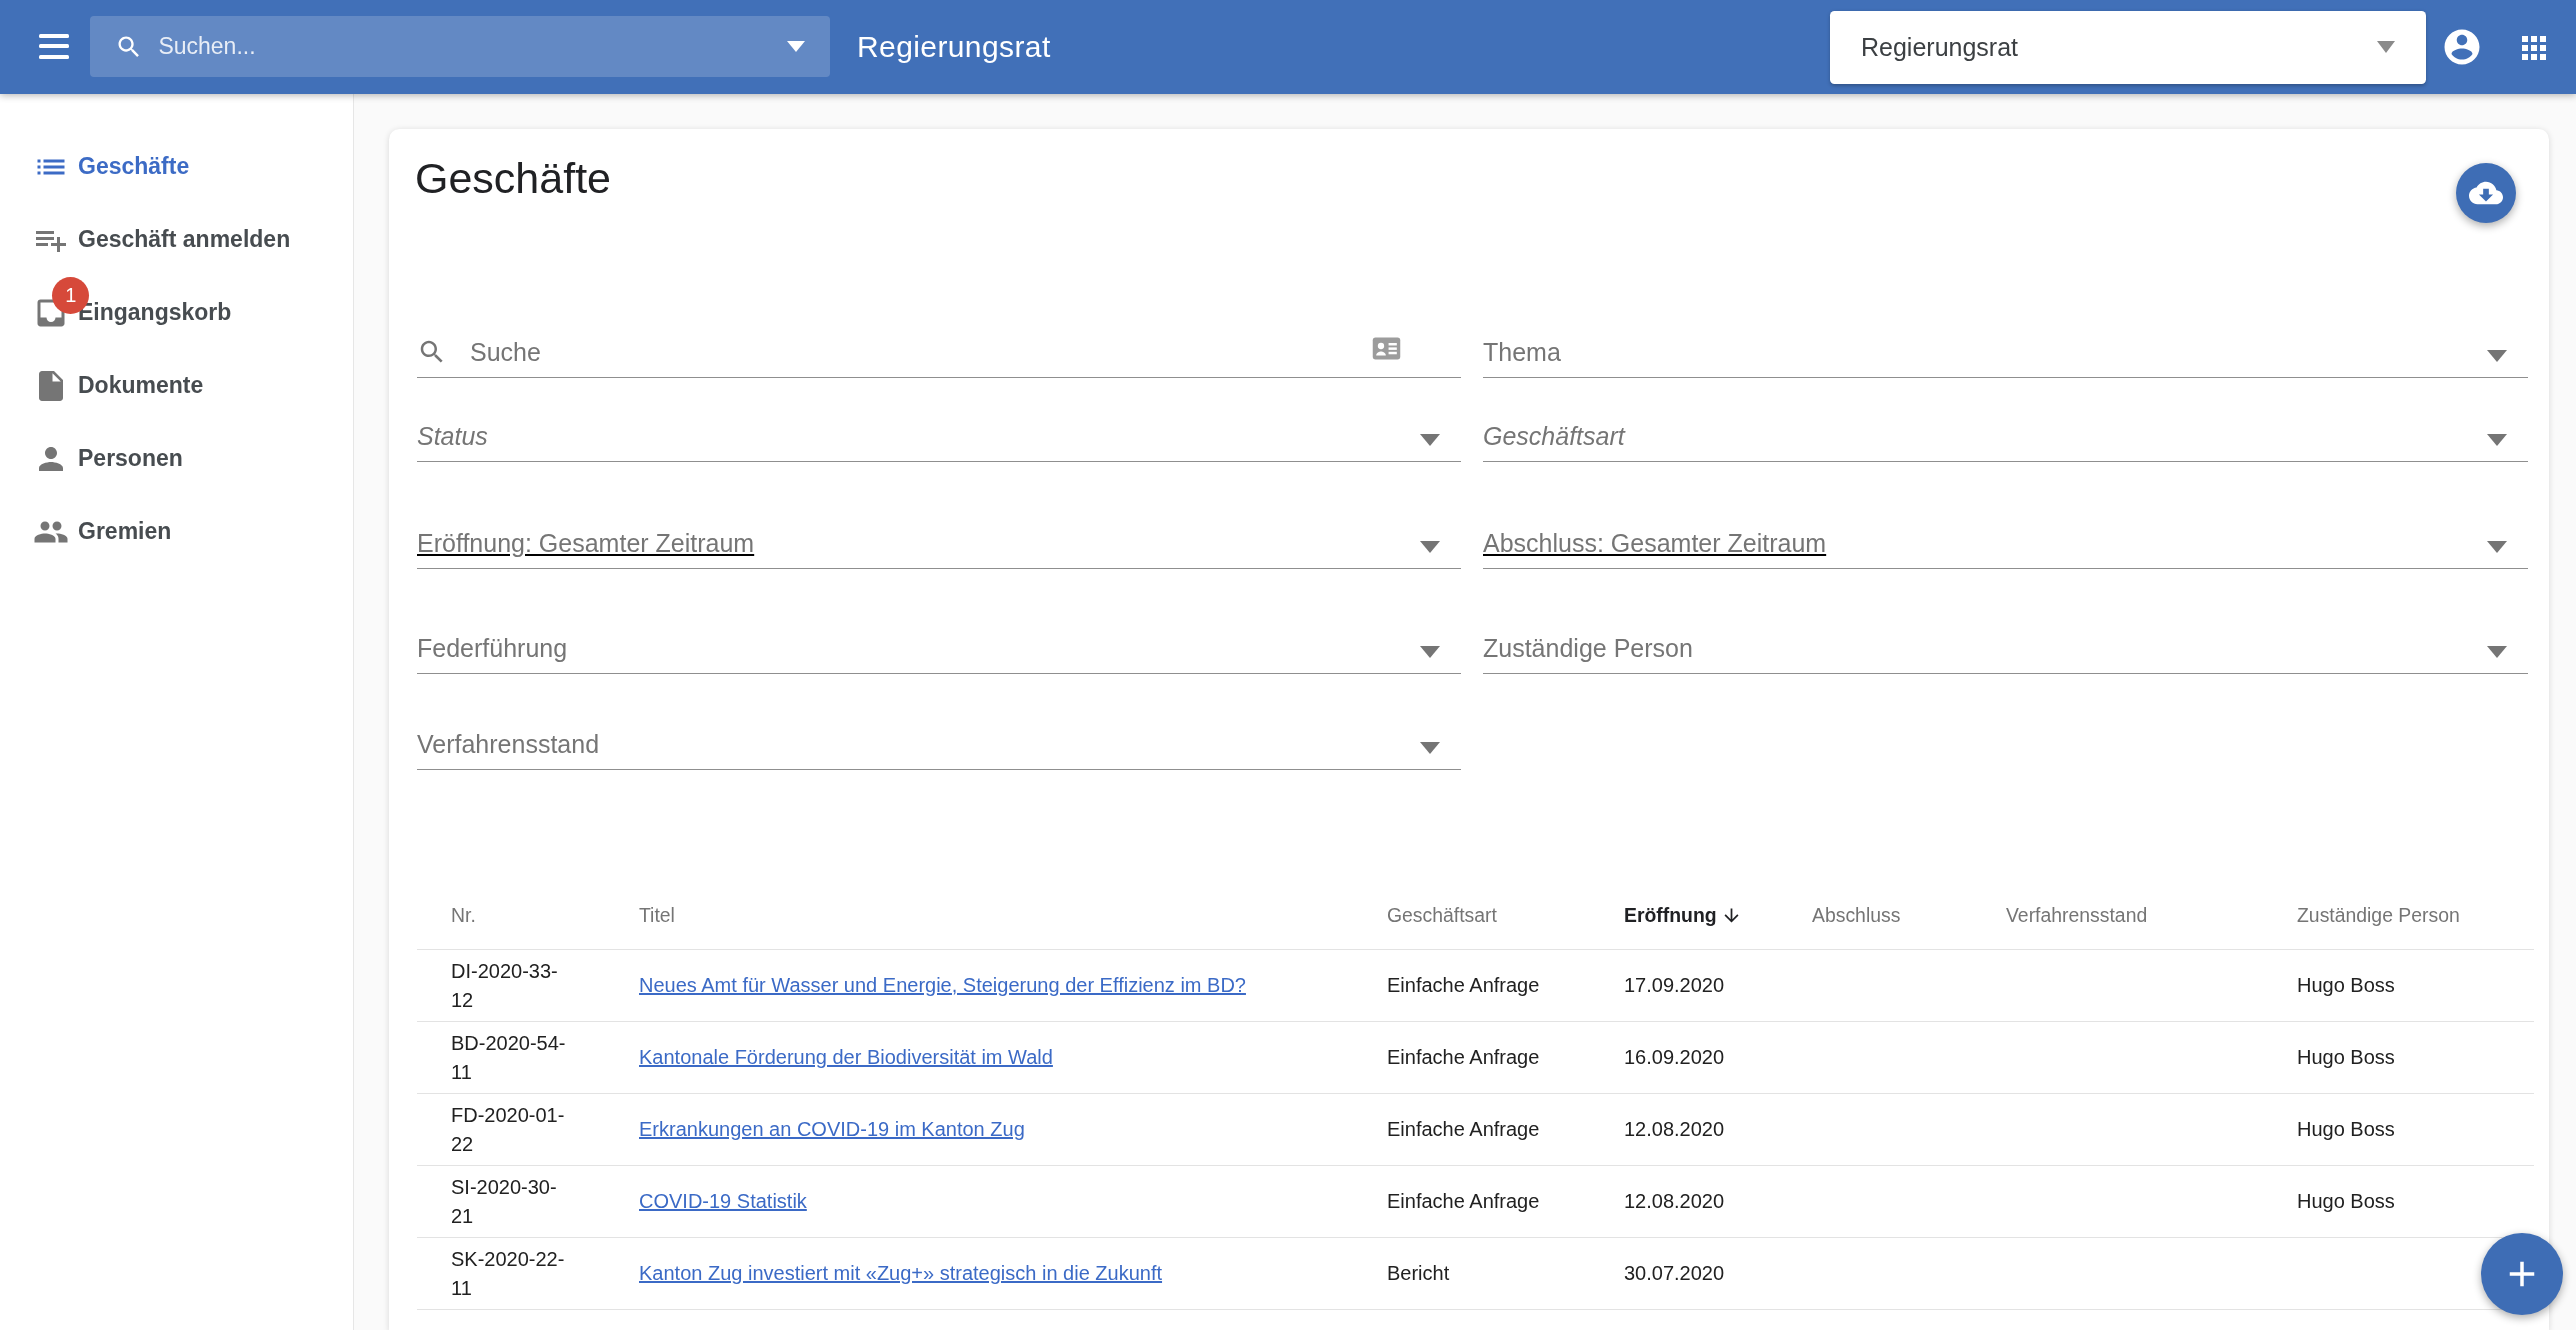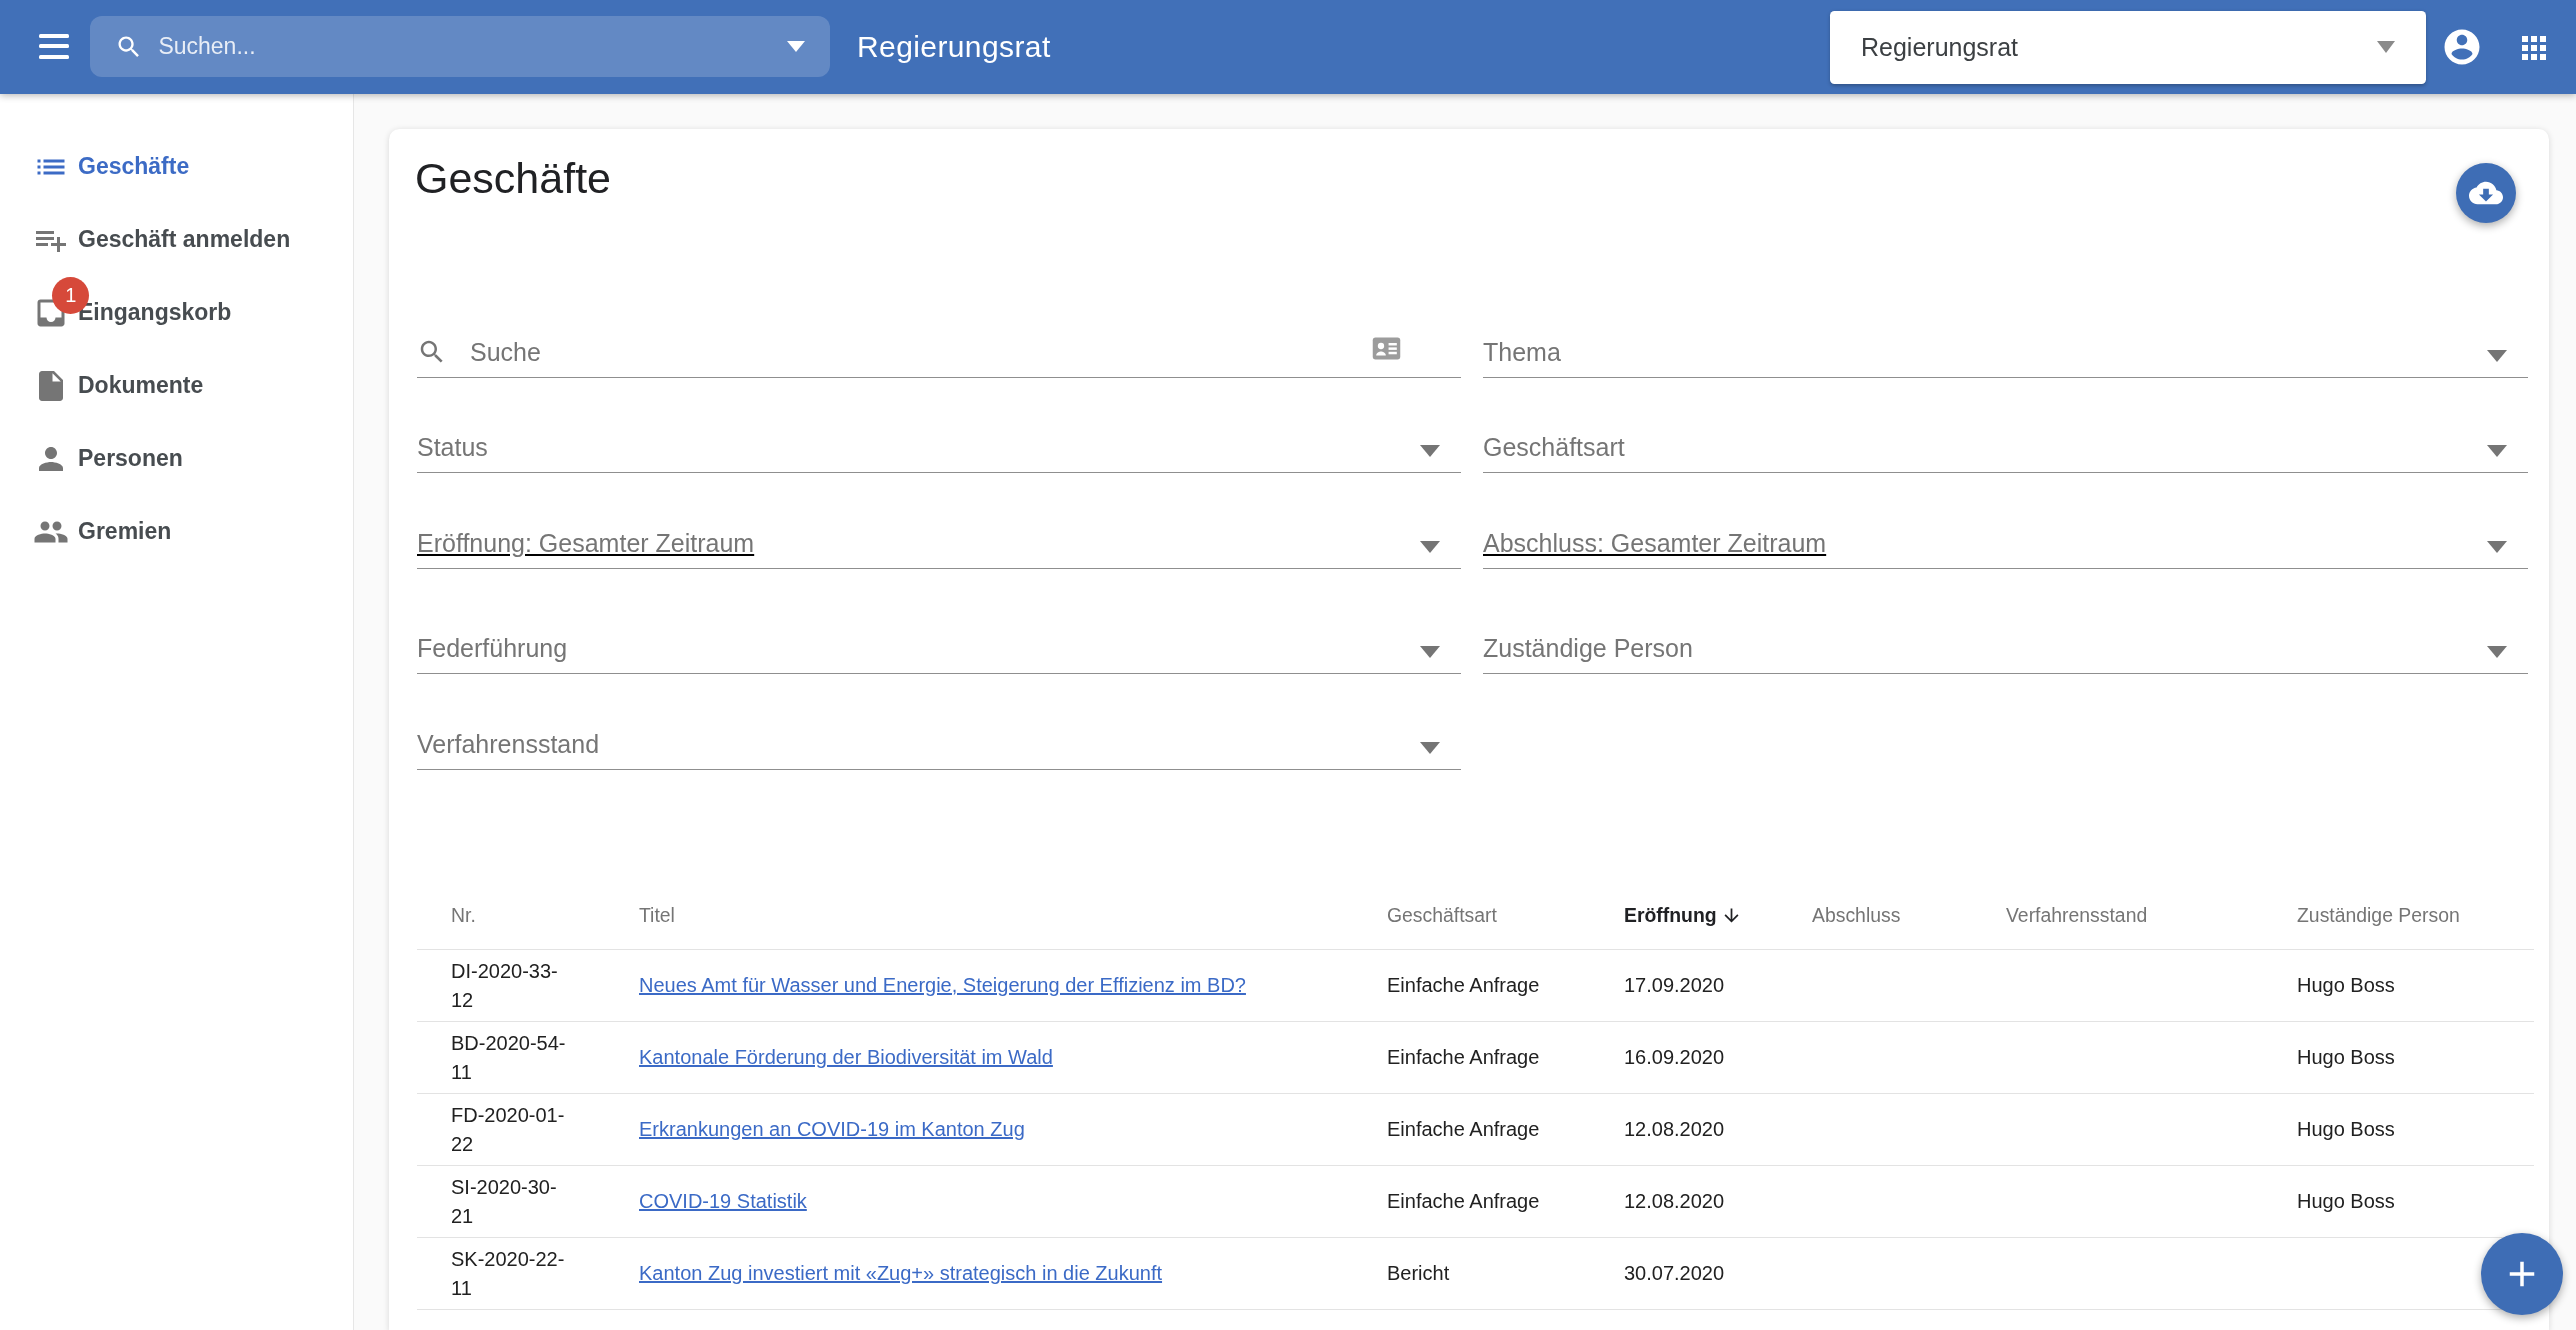--- a/index.html
+++ b/index.html
@@ -18,21 +18,21 @@
     background:var(--appbar,#4170b8);
     box-shadow:0 2.2px 7.5px rgba(0,0,0,.30);
     z-index:40;
   }
   .menu-btn { position:absolute; left:36px; top:28px; width:36px; height:36px; cursor:pointer; }
   .menu-btn .bar { position:absolute; left:3px; width:30px; height:3.7px; background:#fff; border-radius:1.5px; }
   .menu-btn .bar:nth-child(1){ top:6px; } .menu-btn .bar:nth-child(2){ top:16.4px; } .menu-btn .bar:nth-child(3){ top:27px; }
 
   .search-box {
     position:absolute; left:90px; top:16.4px; width:740px; height:61px;
-    background:rgba(255,255,255,.18); border-radius:12px;
+    background:rgba(255,255,255,.18); border-radius:4px;
     display:flex; align-items:center; padding:0 25.4px;
   }
   .search-box svg { width:28px; height:28px; fill:#fff; flex:none; }
   .search-box input {
     flex:1; margin-left:15px; border:0; outline:0; background:transparent;
     font-size:23px; color:#fff; font-family:inherit;
   }
   .search-box input::placeholder { color:rgba(255,255,255,.85); }
   .caret-down { width:0; height:0; border-left:9px solid transparent; border-right:9px solid transparent; border-top:11.2px solid #fff; flex:none; }
 
@@ -97,21 +97,21 @@
   }
   .field .flabel { font-size:25px; color:#757575; white-space:nowrap; }
   .field .spacer { flex:1; }
   .field .fcaret { width:0; height:0; border-left:10.5px solid transparent; border-right:10.5px solid transparent; border-top:12.7px solid #757575; margin:0 21px 4.5px 0; }
   .field .search-ico { width:30px; height:30px; fill:#757575; margin-right:15px; flex:none; }
   .field input { border:0; outline:0; background:transparent; font-size:25px; color:#424242; font-family:inherit; flex:1; }
   .field input::placeholder { color:#757575; }
   .field .card-ico { width:33px; height:33px; fill:#9c9c9c; margin:0 58px 1.5px 0; flex:none; cursor:pointer; }
   .col1 { left:28px; width:1044px; }
   .col2 { left:1094px; width:1045px; }
-  .frow1 { top:200px;gap:8px; } .frow2 { top:295px; } .frow3 { top:391px;text-decoration:underline; } .frow4 { top:496px; } .frow5 { top:592px; }
+  .frow1 { top:200px;gap:8px; } .frow2 { top:284px;font-style:italic; } .frow3 { top:391px;text-decoration:underline; } .frow4 { top:496px; } .frow5 { top:592px; }
 
   
   .gtable { position:absolute; left:28px; top:753px; width:2117px; }
   .grow {
     display:grid; grid-template-columns:188px 748px 237px 188px 194px 291px auto;
     align-items:center; padding-left:34px;
   }
   .thead { height:68px; border-bottom:1.5px solid #e3e3e3; }
   .thead .hcell { font-size:19.4px; color:#757575; cursor:pointer; display:flex; align-items:center; }
   .thead .hcell.sorted { color:#202124; font-weight:700; }

